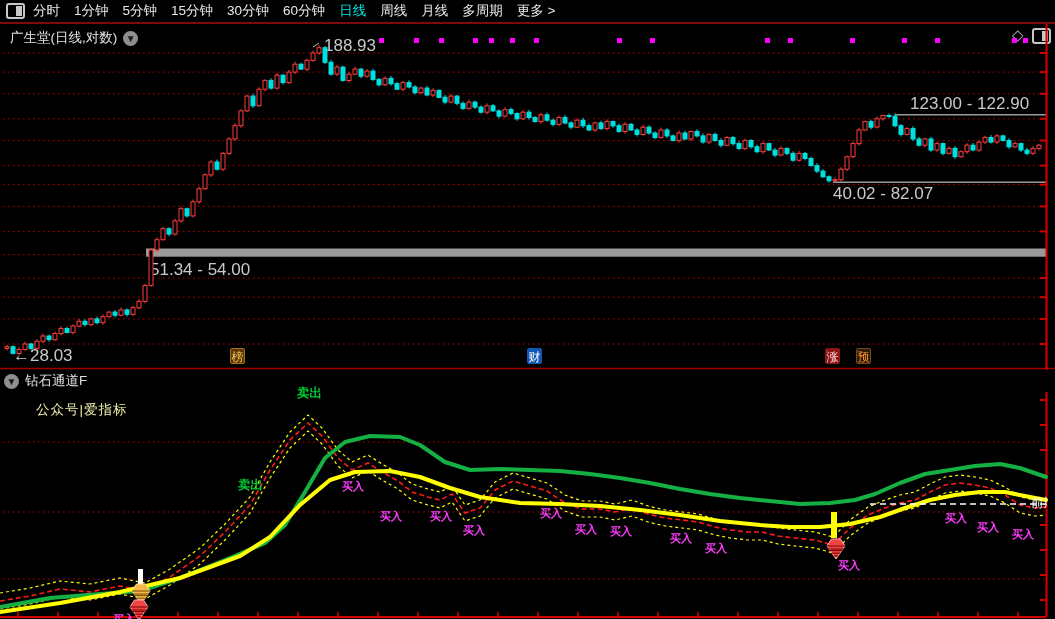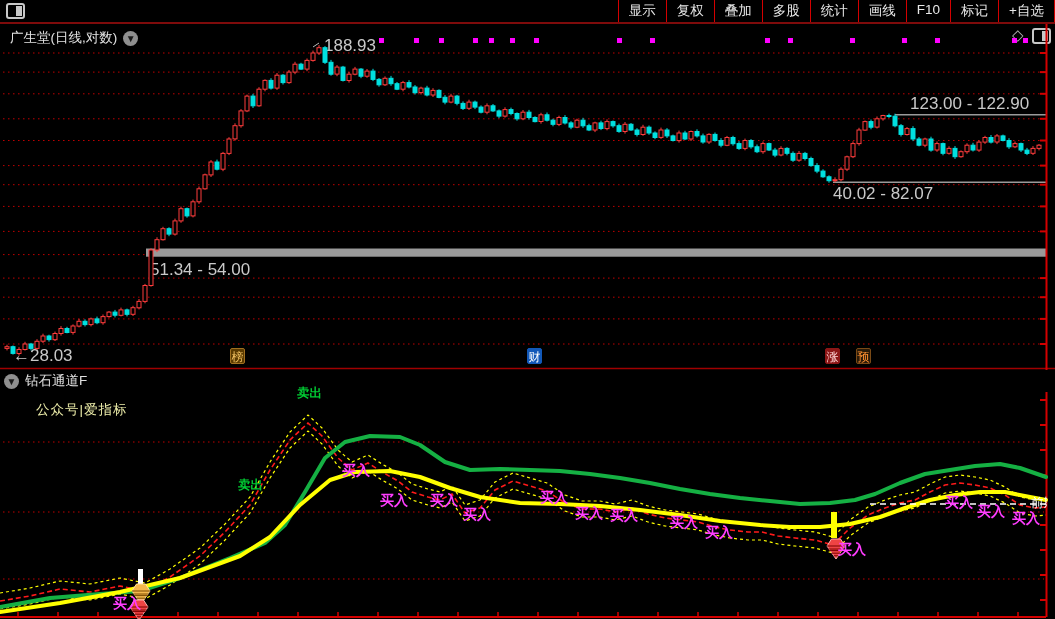--- a/index.html
+++ b/index.html
@@ -27,21 +27,21 @@
   .badge{position:absolute;top:348px;width:15px;height:16px;font-size:12px;line-height:16px;
          text-align:center;border-radius:2px;box-sizing:border-box;}
   .dot{position:absolute;top:38px;width:5px;height:5px;background:#ff00ff;}
   .tr-icon{position:absolute;color:#b0b0b0;font-size:15px;top:26px;}
   
   #ind-header{position:absolute;left:0;top:370px;width:1055px;height:22px;background:#000;
               display:flex;align-items:center;font-size:13.5px;z-index:3;}
   #ind-name{color:#e0e0e0;margin:0 14px 0 6px;}
   .fld{margin-right:13px;white-space:nowrap;}
   
-  .buy{position:absolute;color:#ff3dff;font-size:14px;font-weight:bold;white-space:nowrap;z-index:4;}
+  .buy{position:absolute;color:#ff3dff;font-size:11px;font-weight:bold;white-space:nowrap;z-index:4;margin-top:17px;}
   .sell{position:absolute;color:#00cc33;font-size:12.5px;font-weight:bold;white-space:nowrap;z-index:4;}
   #watermark{position:absolute;left:36px;top:401px;color:#eeeeaa;font-size:13.5px;
              letter-spacing:1px;z-index:2;}
   #prev-res-label{position:absolute;left:1031px;top:495px;width:16px;overflow:hidden;
                   color:#ffffff;font-size:12.5px;white-space:nowrap;z-index:2;}
   svg#gfx{position:absolute;left:0;top:0;z-index:1;}
 </style>
 </head>
 <body>
 
@@ -504,32 +504,34 @@
       <line x1="833.6" y1="555.8" x2="838.4" y2="555.8" stroke="#7a0000" stroke-width="1"></line>
       <line x1="827" y1="546" x2="845" y2="546" stroke="#7a0000" stroke-width="1"></line>
     </g>
     <line x1="313" y1="47" x2="319" y2="43" stroke="#bbbbbb" stroke-width="1"></line>
   </svg>
 
 <div id="menubar">
   <div class="win-icon">
       <i></i>
     </div>
+  <div id="left-menu" style="display: flex;">
+      <span class="mi">分时</span>
+      <span class="mi">1分钟</span>
+      <span class="mi">5分钟</span>
+      <span class="mi">15分钟</span>
+      <span class="mi">30分钟</span>
+      <span class="mi">60分钟</span>
+      <span class="mi active">日线</span>
+      <span class="mi">周线</span>
+      <span class="mi">月线</span>
+      <span class="mi">多周期</span>
+      <span class="mi">更多 &gt;</span>
+    </div>
   <div id="menu-spacer"></div>
-  <div id="right-menu" style="display:flex;">
-      <span class="rmi">显示</span>
-      <span class="rmi">复权</span>
-      <span class="rmi">叠加</span>
-      <span class="rmi">多股</span>
-      <span class="rmi">统计</span>
-      <span class="rmi">画线</span>
-      <span class="rmi">F10</span>
-      <span class="rmi">标记</span>
-      <span class="rmi">+自选</span>
-    </div>
 </div>
 
 <div class="chart-title">
   <span>广生堂(日线,对数)</span>
   <span class="chev-circle">▼</span>
 </div>
 
 <span class="tr-icon" style="left:1012px;">◇</span>
 <div class="win-icon abs" style="left:1032px;top:28px;margin:0;">
     <i></i>

